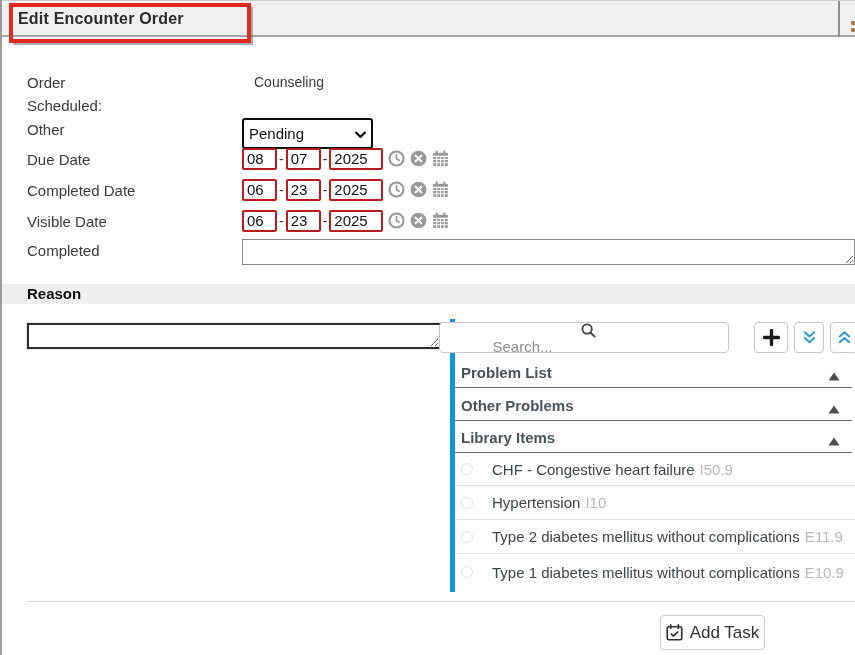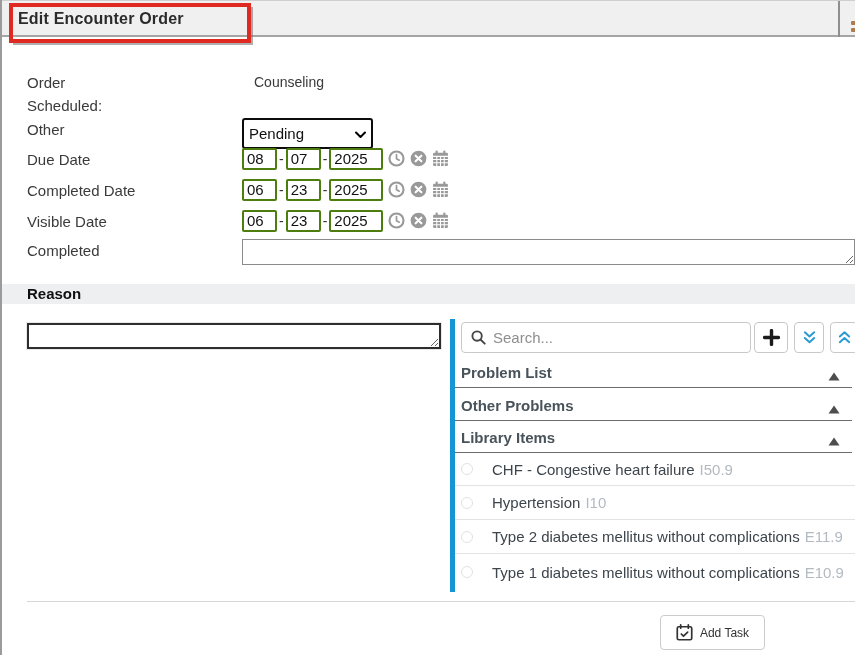--- a/index.html
+++ b/index.html
@@ -16,56 +16,56 @@
 
   
   .flabel { position:absolute; left:25px; font-size:15px; color:#3a3a3a; }
   .fvalue { position:absolute; left:252px; font-size:14px; color:#3a3a3a; }
 
   .select-wrap { position:absolute; left:240px; top:118px; width:131px; height:23px; }
   select.status { appearance:none; -webkit-appearance:none; width:131px; height:31px; border:2px solid #0c0c0c; border-radius:3px; background:#fff; font-family:"Liberation Sans",sans-serif; font-size:15px; color:#111; padding:0 22px 1px 5px; }
   .select-chev { position:absolute; right:7px; top:7px; pointer-events:none; }
 
   .daterow { position:absolute; left:240px; height:23px; display:flex; align-items:center; }
-  .daterow input { border:2px solid #4d7c0f; border-radius:2px; height:22px; font-family:"Liberation Sans",sans-serif; font-size:15px; color:#111; padding:0 3px; }
+  .daterow input { border:2px solid #b91c1c; border-radius:2px; height:22px; font-family:"Liberation Sans",sans-serif; font-size:15px; color:#111; padding:0 3px; }
   .daterow input.dd { width:35px; }
   .daterow input.yy { width:54px; }
   .dash { color:#333; font-size:14px; margin:0 2px; }
   .dicon { margin-left:5px; cursor:pointer; display:inline-flex; }
   .dicon:first-of-type { margin-left:12px; }
 
   textarea.comments { position:absolute; left:240px; top:239px; width:613px; height:26px; border:1px solid #8a8a8a; resize:both; font-family:"Liberation Sans",sans-serif; font-size:14px; }
   textarea.reason-input { position:absolute; left:25px; top:323px; width:414px; height:26px; border:2px solid #2d2d2d; resize:both; font-family:"Liberation Sans",sans-serif; font-size:14px; box-shadow:0 0 0 1px #e8e8e8; }
 
   
   .reason-bar { position:absolute; left:0; top:284px; width:855px; height:20px; background:#edeff1; }
   .reason-bar span { position:absolute; left:25px; top:1px; font-size:15px; font-weight:bold; color:#101010; }
 
   
   .accent-bar { position:absolute; left:448px; top:319px; width:5px; height:273px; background:#1496d6; }
-  .search-box { position:absolute; left:459px; top:322px; width:290px; height:31px; border:1px solid #c9c9c9; border-radius:4px; background:#fff; display:flex; align-items:center; padding-left:9px; }
+  .search-box { position:absolute; left:437px; top:322px; width:290px; height:31px; border:1px solid #c9c9c9; border-radius:4px; background:#fff; display:flex; align-items:center; padding-left:9px;flex-direction:column; }
   .search-box input { border:none; outline:none; flex:1; font-family:"Liberation Sans",sans-serif; font-size:15px; color:#333; margin-left:7px; background:transparent; }
   .search-box input::placeholder { color:#8e8e8e; }
   .pbtn { position:absolute; top:322px; height:31px; border:1px solid #c9c9c9; border-radius:4px; background:#fff; display:flex; align-items:center; justify-content:center; cursor:pointer; }
   .btn-add { left:752px; width:34px; }
   .btn-down { left:792px; width:30px; }
   .btn-up { left:828px; width:28px; }
 
   .acc-header { position:absolute; left:453px; width:397px; height:32px; border-bottom:1px solid #6d6d6d; cursor:pointer; }
   .acc-header .lbl { position:absolute; left:6px; top:8px; font-size:15px; font-weight:bold; color:#48535b; }
   .acc-header .tri { position:absolute; right:12px; top:11px; }
 
   .pitem { position:absolute; left:453px; width:402px; display:flex; align-items:center; cursor:pointer; border-bottom:1px solid #e3e3e3; }
   .pitem .radio { width:12px; height:12px; border:1px solid #e2e2e2; border-radius:50%; margin-left:6px; flex:0 0 auto; }
   .pitem .nm { font-size:15px; color:#3d454c; margin-left:19px; white-space:nowrap; }
   .pitem .cd { font-size:15px; color:#b3bac1; margin-left:5px; }
   .pitem.last { border-bottom:none; }
 
   .footer-sep { position:absolute; left:25px; top:601px; width:830px; height:1px; background:#d6d6d6; }
-  .fbtn { position:absolute; top:615px; height:35px; border:1px solid #cbcbcb; border-radius:4px; background:#fff; display:flex; align-items:center; justify-content:center; gap:7px; cursor:pointer; font-size:12px; color:#333; }
+  .fbtn { position:absolute; top:615px; height:35px; border:1px solid #cbcbcb; border-radius:4px; background:#fff; display:flex; align-items:center; justify-content:center; gap:7px; cursor:pointer; font-size:17px; color:#333; }
   .btn-task { left:658px; width:105px; }
   .btn-save { left:772px; width:81px;margin-top:48px; }
 </style>
 </head>
 <body>
 
 <div class="page">
 
   <div class="titlebar">
     <span class="title-text">Edit Encounter Order</span>

